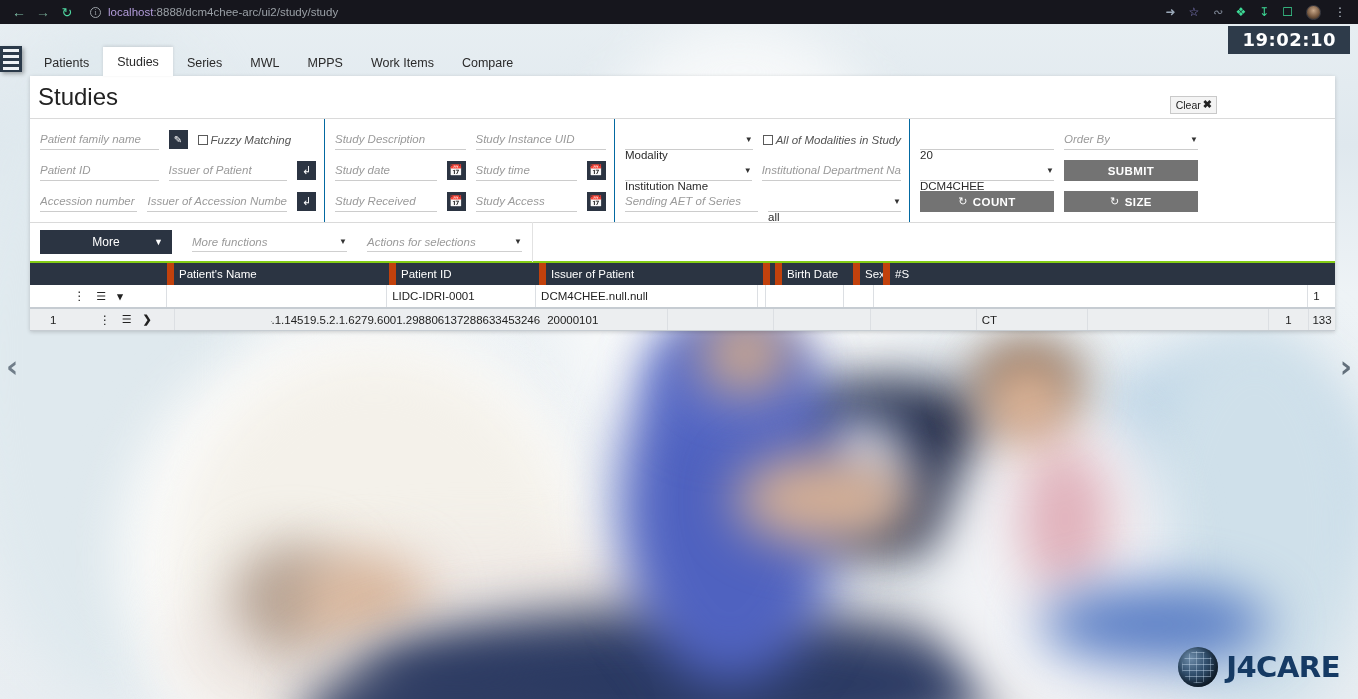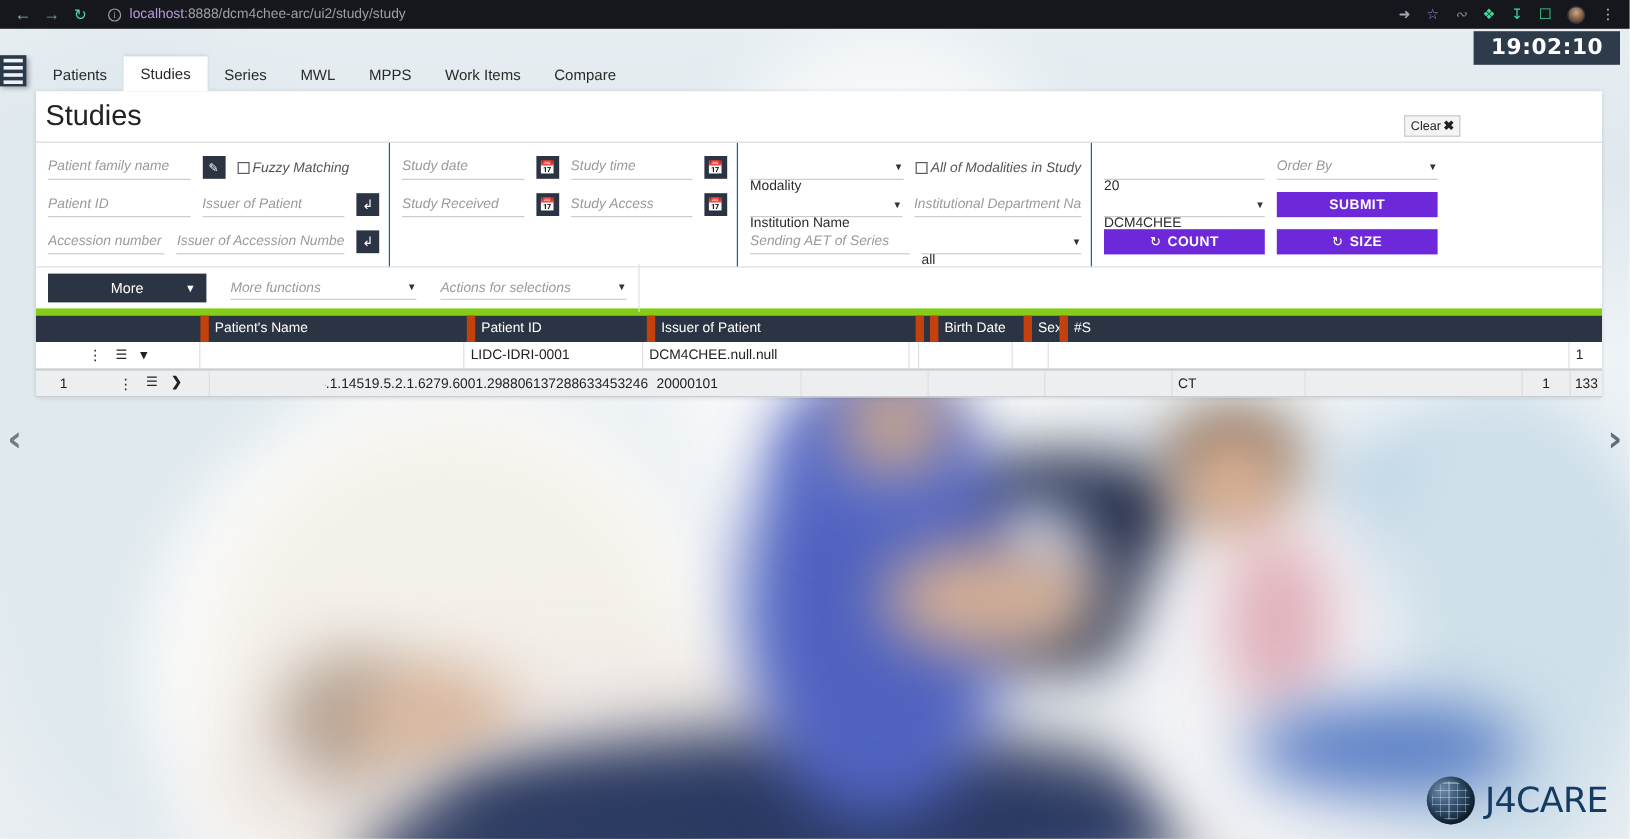--- a/index.html
+++ b/index.html
@@ -113,21 +113,21 @@
   }
   .logo-globe::before {
     content: ""; position: absolute; inset: 4px;
     border-radius: 50%;
     background:
       repeating-linear-gradient(0deg, rgba(200,220,240,.45) 0 1px, transparent 1px 6px),
       repeating-linear-gradient(90deg, rgba(200,220,240,.35) 0 1px, transparent 1px 7px);
   }
   .logo-text {
     font-family: "DejaVu Sans", sans-serif;
-    font-size: 29px; font-weight: 400;
+    font-size: 29px; font-weight: 700;
     color: #153a64; letter-spacing: -.5px;
     line-height: 1;
   }
 
   
   .side-chevron {
     position: absolute; top: 352px;
     font-size: 30px; font-weight: 700;
     color: #5d6b78; opacity: .85;
     z-index: 5; line-height: 1;
@@ -251,34 +251,34 @@
   .btn-icon.pencil { font-size: 10px; }
   .cbrow { display: flex; align-items: center; gap: 3px; flex: 1; }
   .cbox {
     width: 10px; height: 10px;
     border: 1px solid #5a5a5a; background: #fff;
     flex: 0 0 10px;
   }
   .cblabel { font-size: 11.5px; color: #555; font-style: italic; white-space: nowrap; }
 
   .dark-btn {
-    background: #6d28d9; color: #fff;
+    background: #737373; color: #fff;
     font-size: 11.5px; font-weight: 700;
     letter-spacing: .4px;
     height: 21px;
     display: flex; align-items: center; justify-content: center;
     flex: 1;
     gap: 5px;
   }
   .dark-btn .ricon { font-size: 11px; font-weight: 400; }
 
   
   .toolbar {
     display: flex; align-items: center;
-    border-bottom: 6px solid #84cc16;
+    border-bottom: 2px solid #84cc16;
     background: rgba(255,255,255,.8);
     height: 40px;
   }
   .tb-cell { padding: 0 10px; display: flex; align-items: center; }
   .tb-cell.sep { border-right: 1px solid #e2e2e2; height: 40px; }
   .more-btn {
     background: #2b3442; color: #fff;
     font-size: 12px;
     width: 132px; height: 24px;
     display: flex; align-items: center; justify-content: center;
@@ -456,20 +456,28 @@
         <div class="fld">
           <span class="ph">Issuer of Accession Numbe</span>
         </div>
         <div class="btn-icon">↲</div>
       </div>
     </div>
 
     <div class="fcol fcol-2">
       <div class="frow">
         <div class="fld">
+          <span class="ph">Study Description</span>
+        </div>
+        <div class="fld">
+          <span class="ph">Study Instance UID</span>
+        </div>
+      </div>
+      <div class="frow">
+        <div class="fld">
           <span class="ph">Study date</span>
         </div>
         <div class="btn-icon">📅</div>
         <div class="fld">
           <span class="ph">Study time</span>
         </div>
         <div class="btn-icon">📅</div>
       </div>
       <div class="frow">
         <div class="fld">

